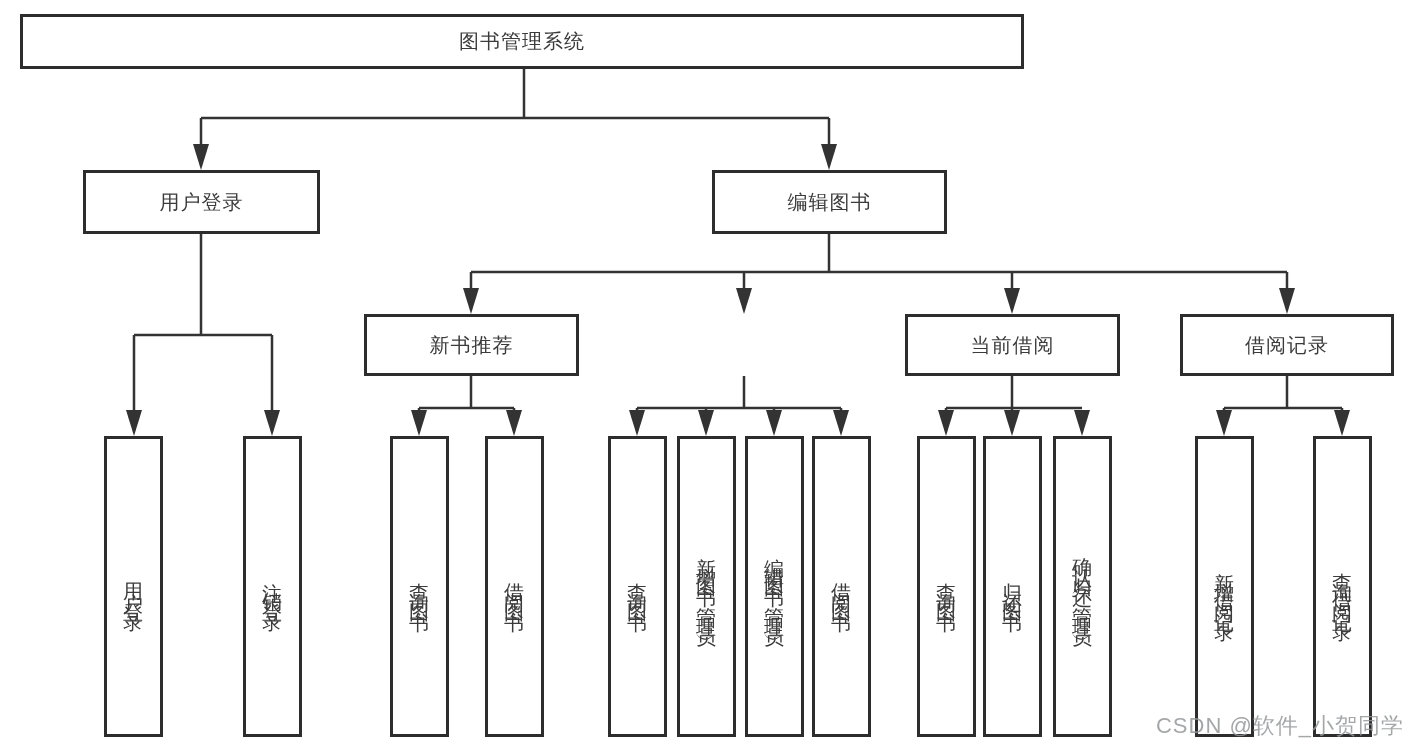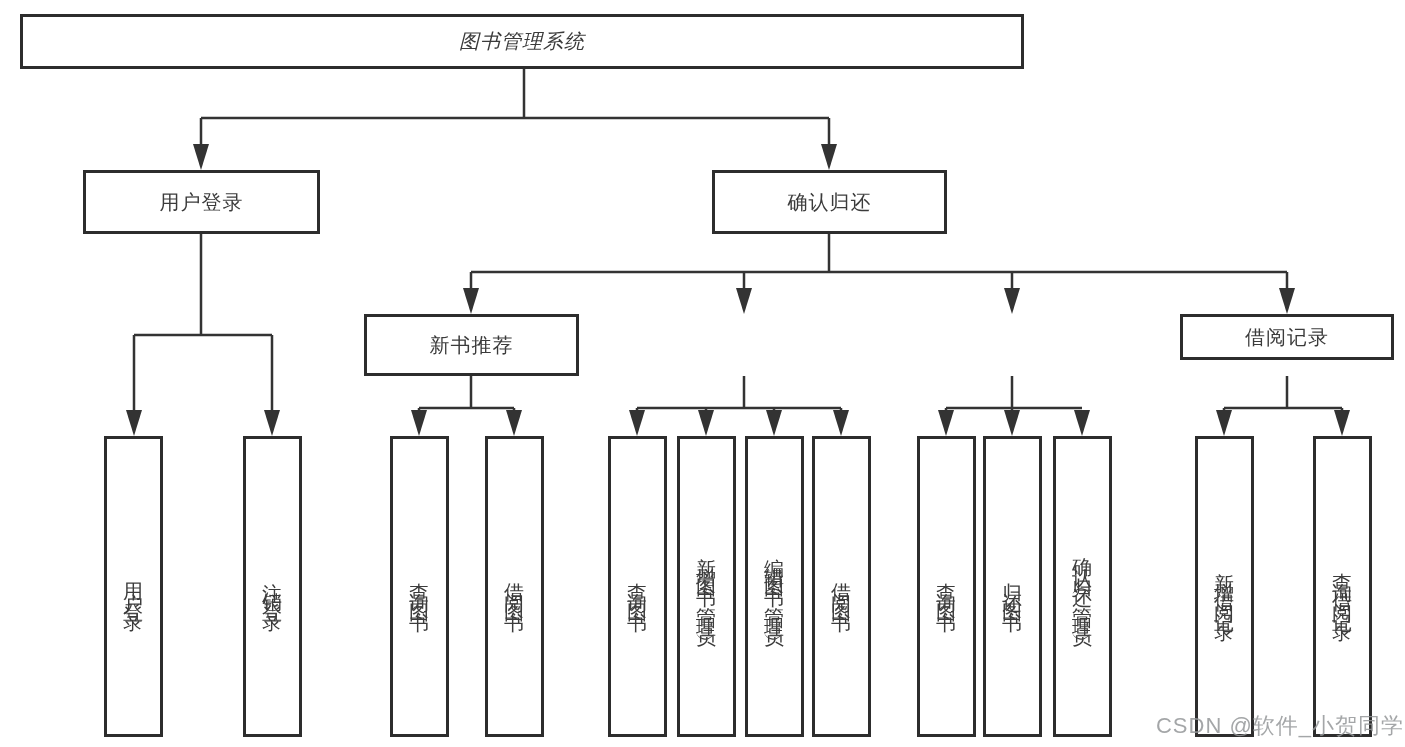--- a/index.html
+++ b/index.html
@@ -88,35 +88,38 @@
       <polygon points="766,410 782,410 774,436"></polygon>
       <polygon points="833,410 849,410 841,436"></polygon>
       <polygon points="938,410 954,410 946,436"></polygon>
       <polygon points="1004,410 1020,410 1012,436"></polygon>
       <polygon points="1074,410 1090,410 1082,436"></polygon>
       <polygon points="1216,410 1232,410 1224,436"></polygon>
       <polygon points="1334,410 1350,410 1342,436"></polygon>
     </g>
   </svg>
 
-  <div class="node" style="left:20px; top:14px; width:1004px; height:55px;font-style:italic;">
+  <div class="node" style="left:20px; top:14px; width:1004px; height:55px;">
     <span class="hlabel">图书管理系统</span>
   </div>
 
   <div class="node" style="left:83px; top:170px; width:237px; height:64px;">
     <span class="hlabel">用户登录</span>
   </div>
   <div class="node" style="left:712px; top:170px; width:235px; height:64px;">
-    <span class="hlabel">确认归还</span>
+    <span class="hlabel">编辑图书</span>
   </div>
 
   <div class="node" style="left:364px; top:314px; width:215px; height:62px;">
     <span class="hlabel">新书推荐</span>
   </div>
-  <div class="node" style="left:1180px; top:314px; width:214px; height:46px;">
+  <div class="node" style="left:905px; top:314px; width:215px; height:62px;">
+    <span class="hlabel">当前借阅</span>
+  </div>
+  <div class="node" style="left:1180px; top:314px; width:214px; height:62px;">
     <span class="hlabel">借阅记录</span>
   </div>
 
   <div class="node leaf" style="left:104px; top:436px; width:59px; height:301px;">
     <span class="vlabel">用户登录</span>
   </div>
   <div class="node leaf" style="left:243px; top:436px; width:59px; height:301px;">
     <span class="vlabel">注销登录</span>
   </div>
 

